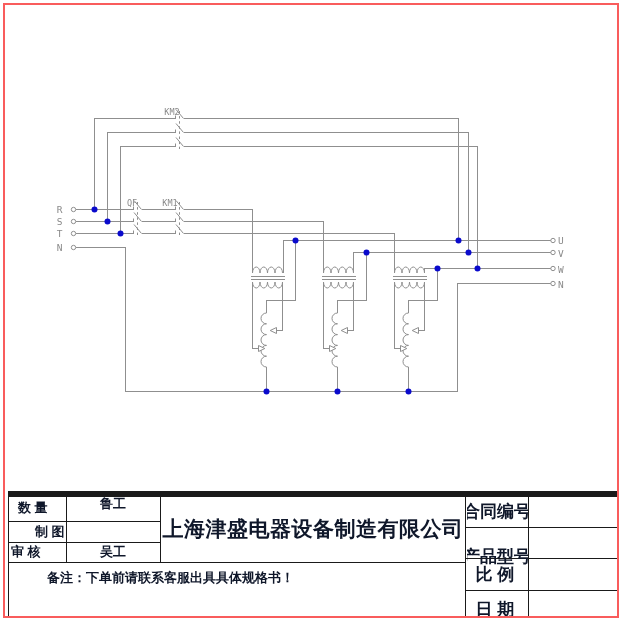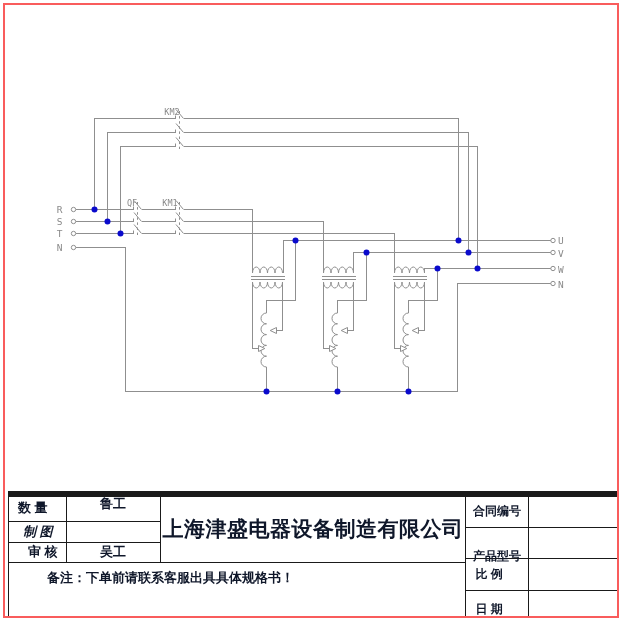--- a/index.html
+++ b/index.html
@@ -20,21 +20,21 @@
   .term-label{font-size:9.5px;}
   .tb{position:absolute;background:#1a1a1a;}
   .cell{
     position:absolute;display:flex;align-items:center;justify-content:center;
     font-weight:bold;color:#0f172a;font-size:13px;white-space:nowrap;overflow:hidden;
   }
   .cell.sp{justify-content:space-between;padding:0 9px;box-sizing:border-box;}
   .cell.company{font-size:21px;letter-spacing:0.5px;text-align:center;}
   .cell.note{align-items:flex-start;justify-content:flex-start;
     padding:6px 0 0 3px;box-sizing:border-box;font-size:13px;margin-left:36px;}
-  .cell.rlabel{font-size:12px;}
+  .cell.rlabel{font-size:17px;}
 </style>
 </head>
 <body>
 
 <svg class="schematic" width="623" height="622" viewBox="0 0 623 622">
 
   <g stroke="#8f8f8f" stroke-width="1" fill="none" shape-rendering="crispEdges">
     <path d="M76 209.5 H133.5 M141.5 209.5 H175.5 M183.5 209.5 H252.5 L252.5 273"></path>
     <path d="M76 221.5 H133.5 M141.5 221.5 H175.5 M183.5 221.5 H323.5 L323.5 273"></path>
     <path d="M76 233.5 H133.5 M141.5 233.5 H175.5 M183.5 233.5 H394.5 L394.5 273"></path>
@@ -143,23 +143,23 @@
 
   <div class="tb" style="left:8px;top:520.5px;width:152px;height:1.2px;"></div>
   <div class="tb" style="left:8px;top:541.5px;width:152px;height:1.2px;"></div>
   <div class="tb" style="left:8px;top:561.5px;width:458px;height:1.4px;"></div>
   <div class="tb" style="left:465px;top:527px;width:153px;height:1.2px;"></div>
   <div class="tb" style="left:465px;top:558px;width:153px;height:1.2px;"></div>
   <div class="tb" style="left:465px;top:589.5px;width:153px;height:1.2px;"></div>
 
   <div class="cell sp" style="left:9px;top:496px;width:56px;height:24.5px;">数 量</div>
   <div class="cell" style="left:67px;top:496px;width:92px;height:24.5px;"></div>
-  <div class="cell sp" style="left:14px;top:521.5px;width:56px;height:20px;font-style:italic;">制 图</div>
+  <div class="cell sp" style="left:26px;top:521.5px;width:56px;height:20px;">制 图</div>
   <div class="cell" style="left:67px;top:494px;width:92px;height:20px;">鲁工</div>
-  <div class="cell sp" style="left:19px;top:542.5px;width:56px;height:19px;">审 核</div>
+  <div class="cell sp" style="left:2px;top:542.5px;width:56px;height:19px;">审 核</div>
   <div class="cell" style="left:67px;top:542.5px;width:92px;height:19px;">吴工</div>
 
   <div class="cell company" style="left:161px;top:496px;width:304px;height:65.5px;">上海津盛电器设备制造有限公司</div>
 
   <div class="cell note" style="left:8px;top:563px;width:456px;height:55px;">备注：下单前请联系客服出具具体规格书！</div>
 
   <div class="cell rlabel" style="left:466.5px;top:496px;width:61px;height:31px;">合同编号</div>
   <div class="cell" style="left:529px;top:496px;width:89px;height:31px;"></div>
   <div class="cell rlabel" style="left:466.5px;top:541px;width:61px;height:30px;">产品型号</div>
   <div class="cell" style="left:529px;top:528px;width:89px;height:30px;"></div>

